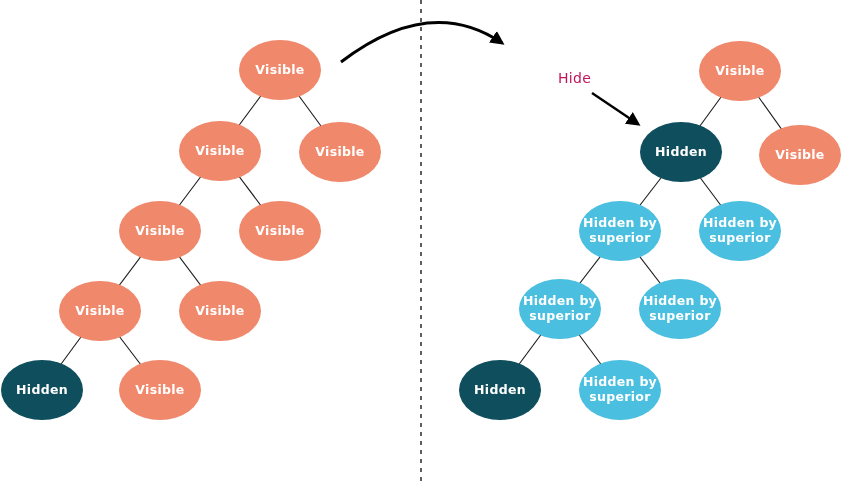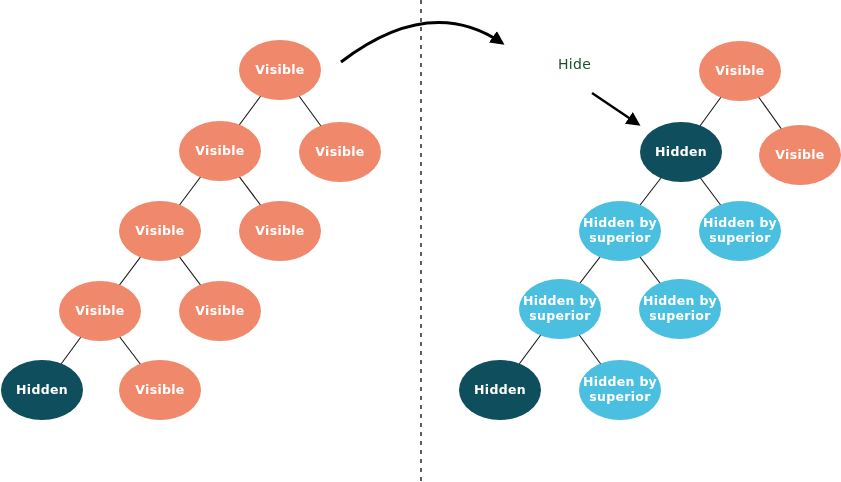--- a/index.html
+++ b/index.html
@@ -66,24 +66,24 @@
     fill: none;
   }
   .hide-arrow {
     stroke: #000000;
     stroke-width: 2.4;
     fill: none;
   }
   .hide-label {
     position: absolute;
     left: 558px;
-    top: 56px;
+    top: 70px;
     font-size: 14px;
     font-weight: 500;
-    color: #14532d;
+    color: #be185d;
     letter-spacing: 0.3px;
     z-index: 2;
     user-select: none;
   }
 </style>
 </head>
 <body>
 
 <div class="stage">
 

